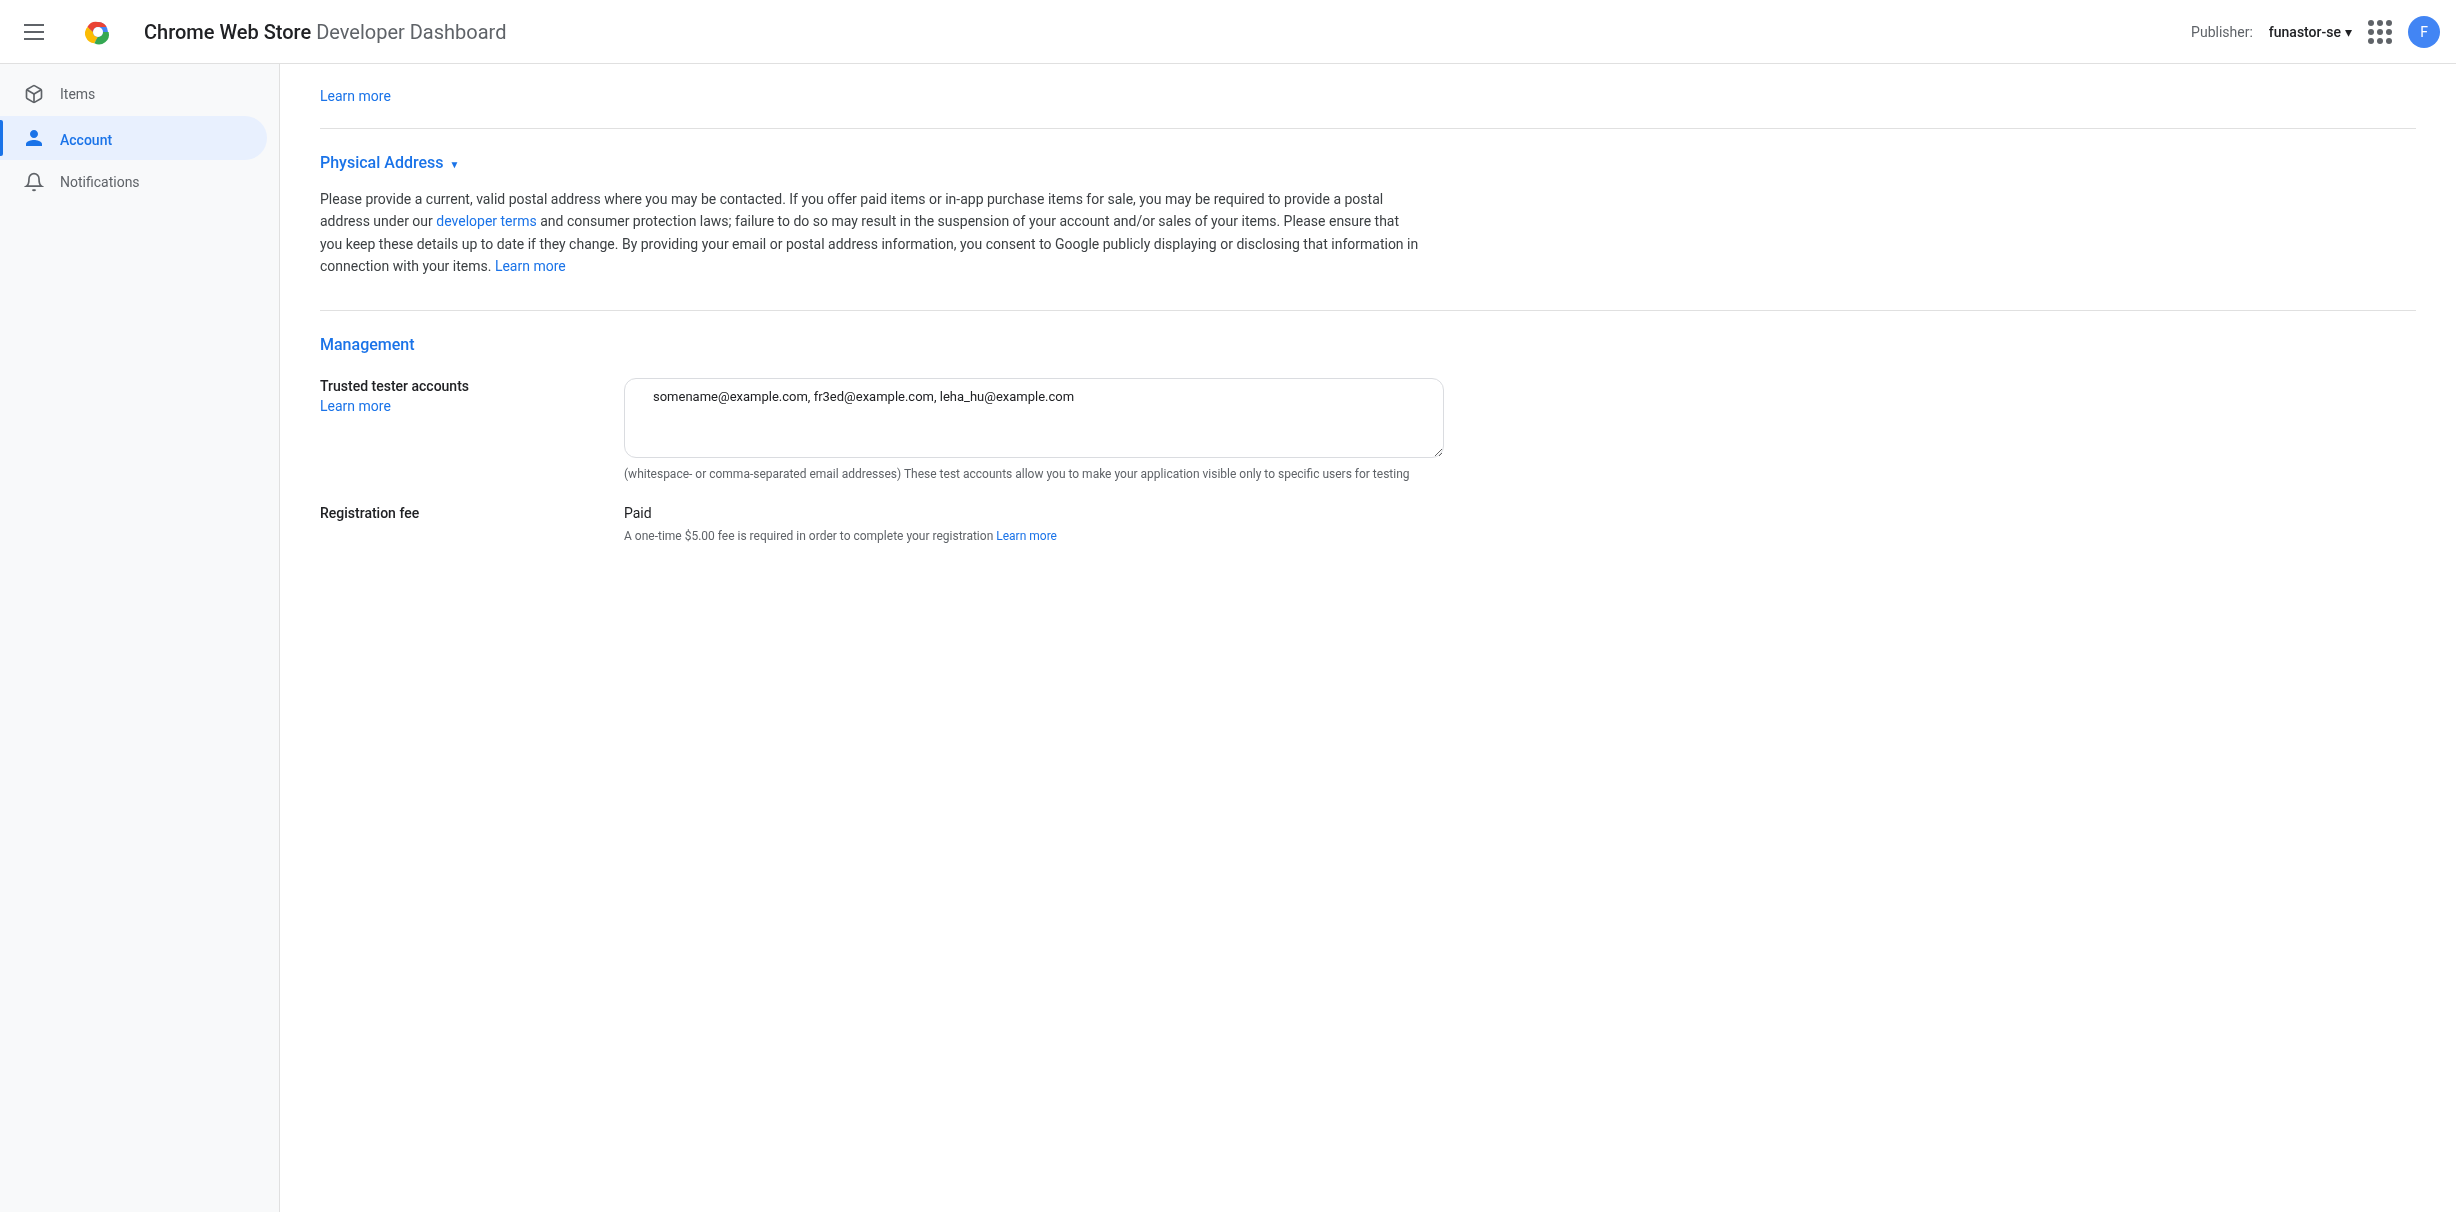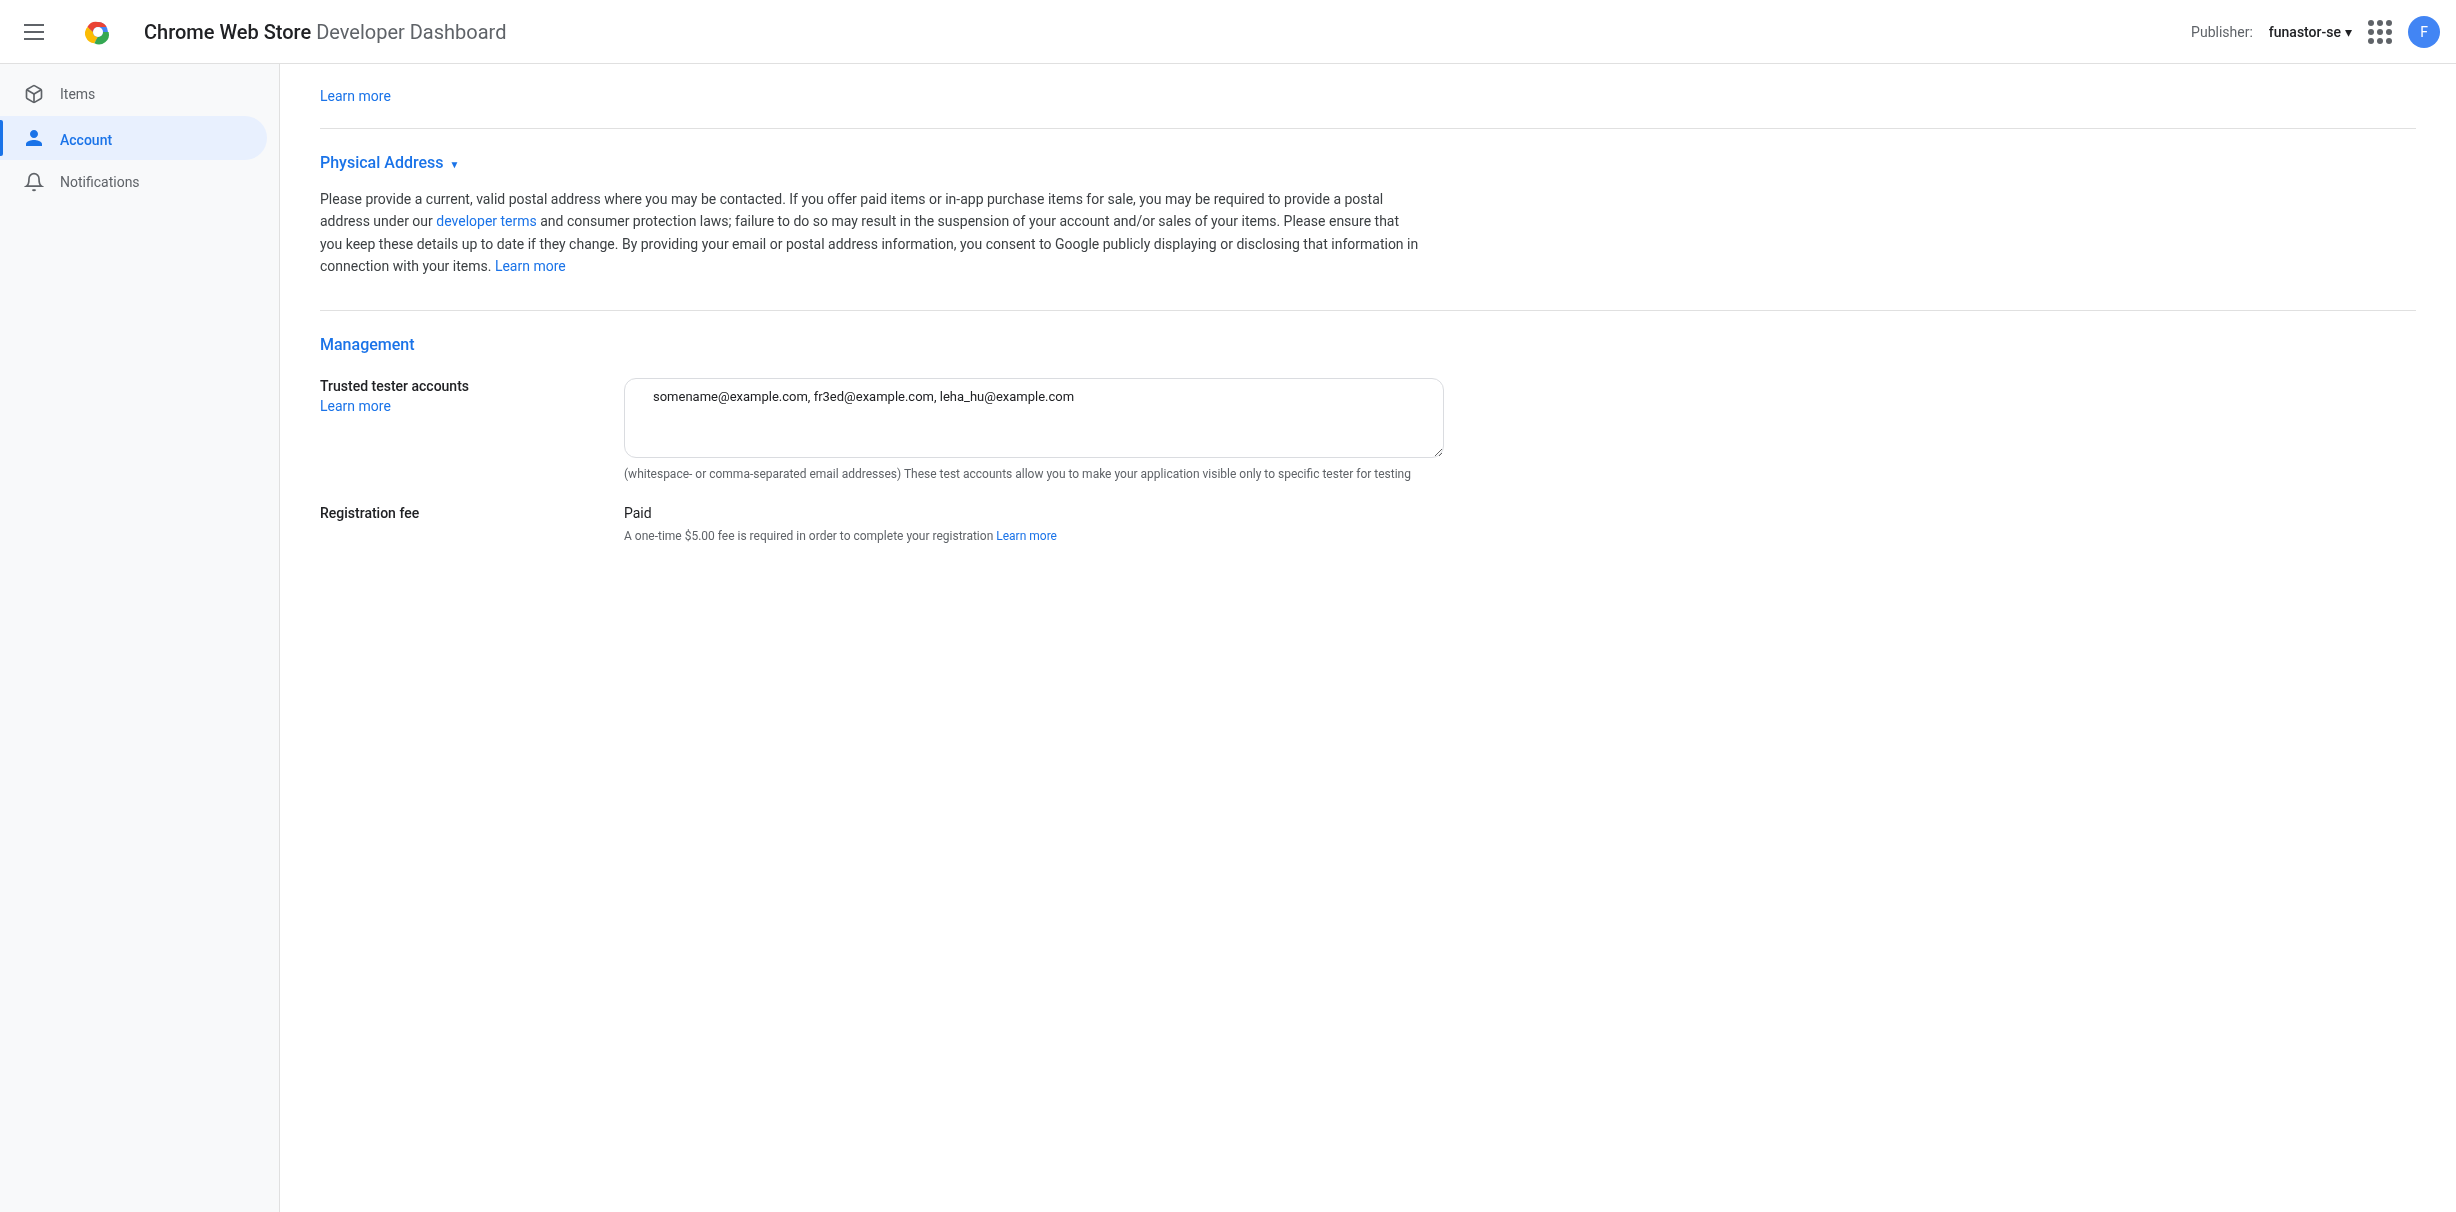--- a/index.html
+++ b/index.html
@@ -394,21 +394,21 @@
     <div class="section">
       <div class="management-header">Management</div>
 
       <div class="form-row">
         <div class="form-label-col">
           <span class="label-text">Trusted tester accounts</span>
           <a class="label-link" href="#">Learn more</a>
         </div>
         <div class="form-input-col">
           <textarea class="textarea-input" style="">somename@example.com, fr3ed@example.com, leha_hu@example.com</textarea>
-          <div class="hint-text">(whitespace- or comma-separated email addresses) These test accounts allow you to make your application visible only to specific tester for testing</div>
+          <div class="hint-text">(whitespace- or comma-separated email addresses) These test accounts allow you to make your application visible only to specific users for testing</div>
         </div>
       </div>
 
       <div class="form-row">
         <div class="form-label-col">
           <span class="label-text">Registration fee</span>
         </div>
         <div class="form-input-col">
           <div class="reg-fee-value">Paid</div>
           <div class="reg-fee-hint">

